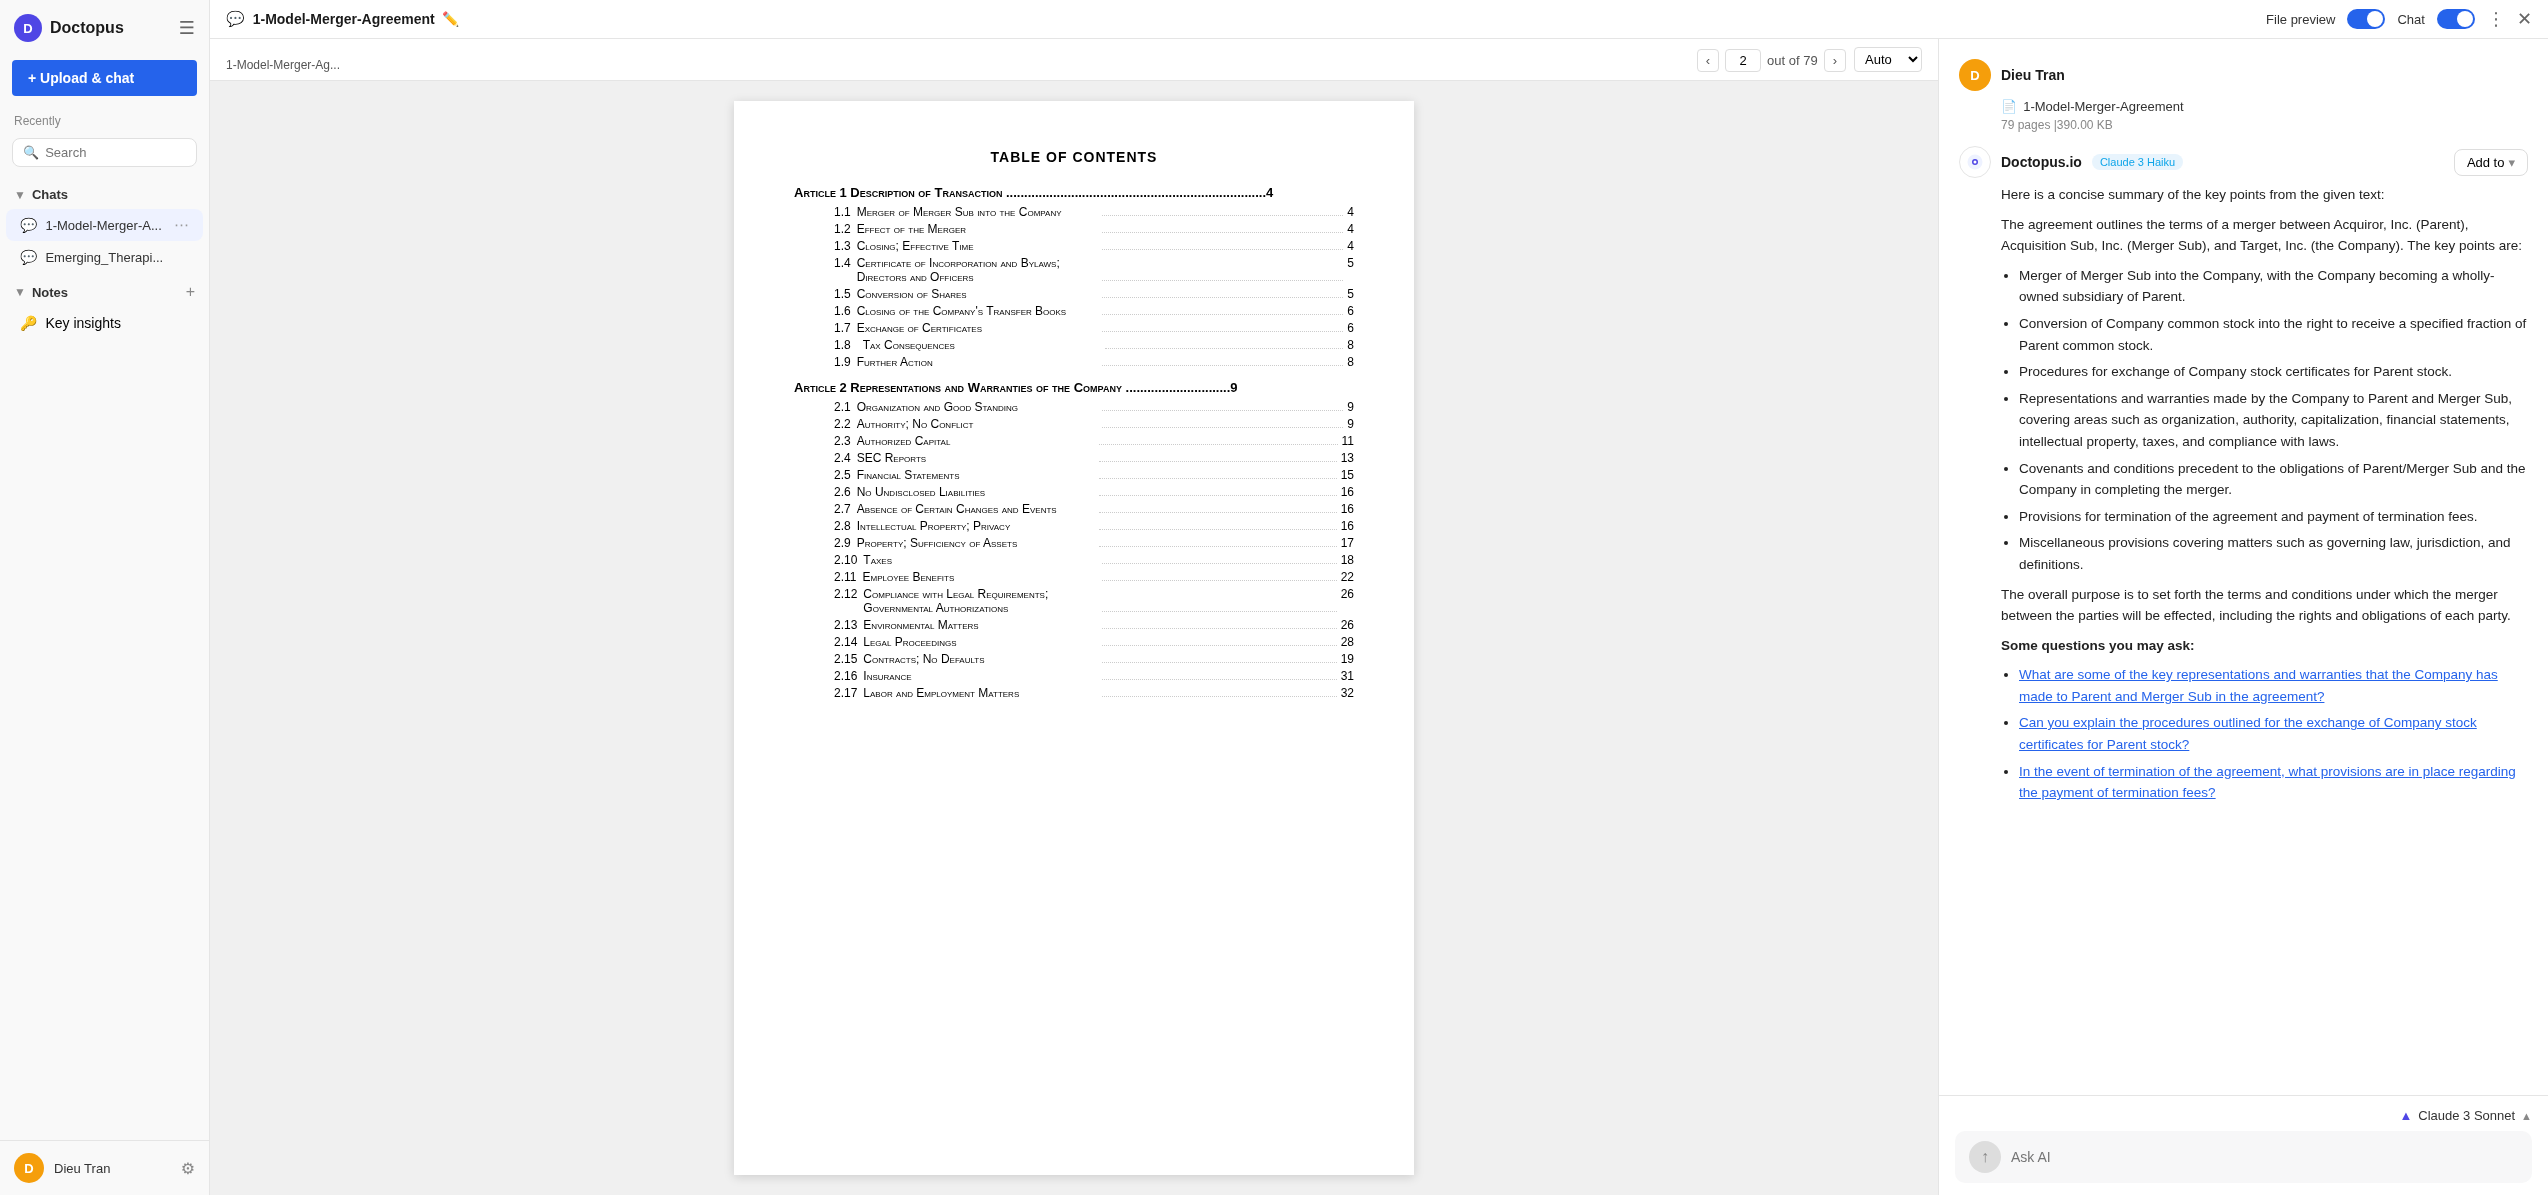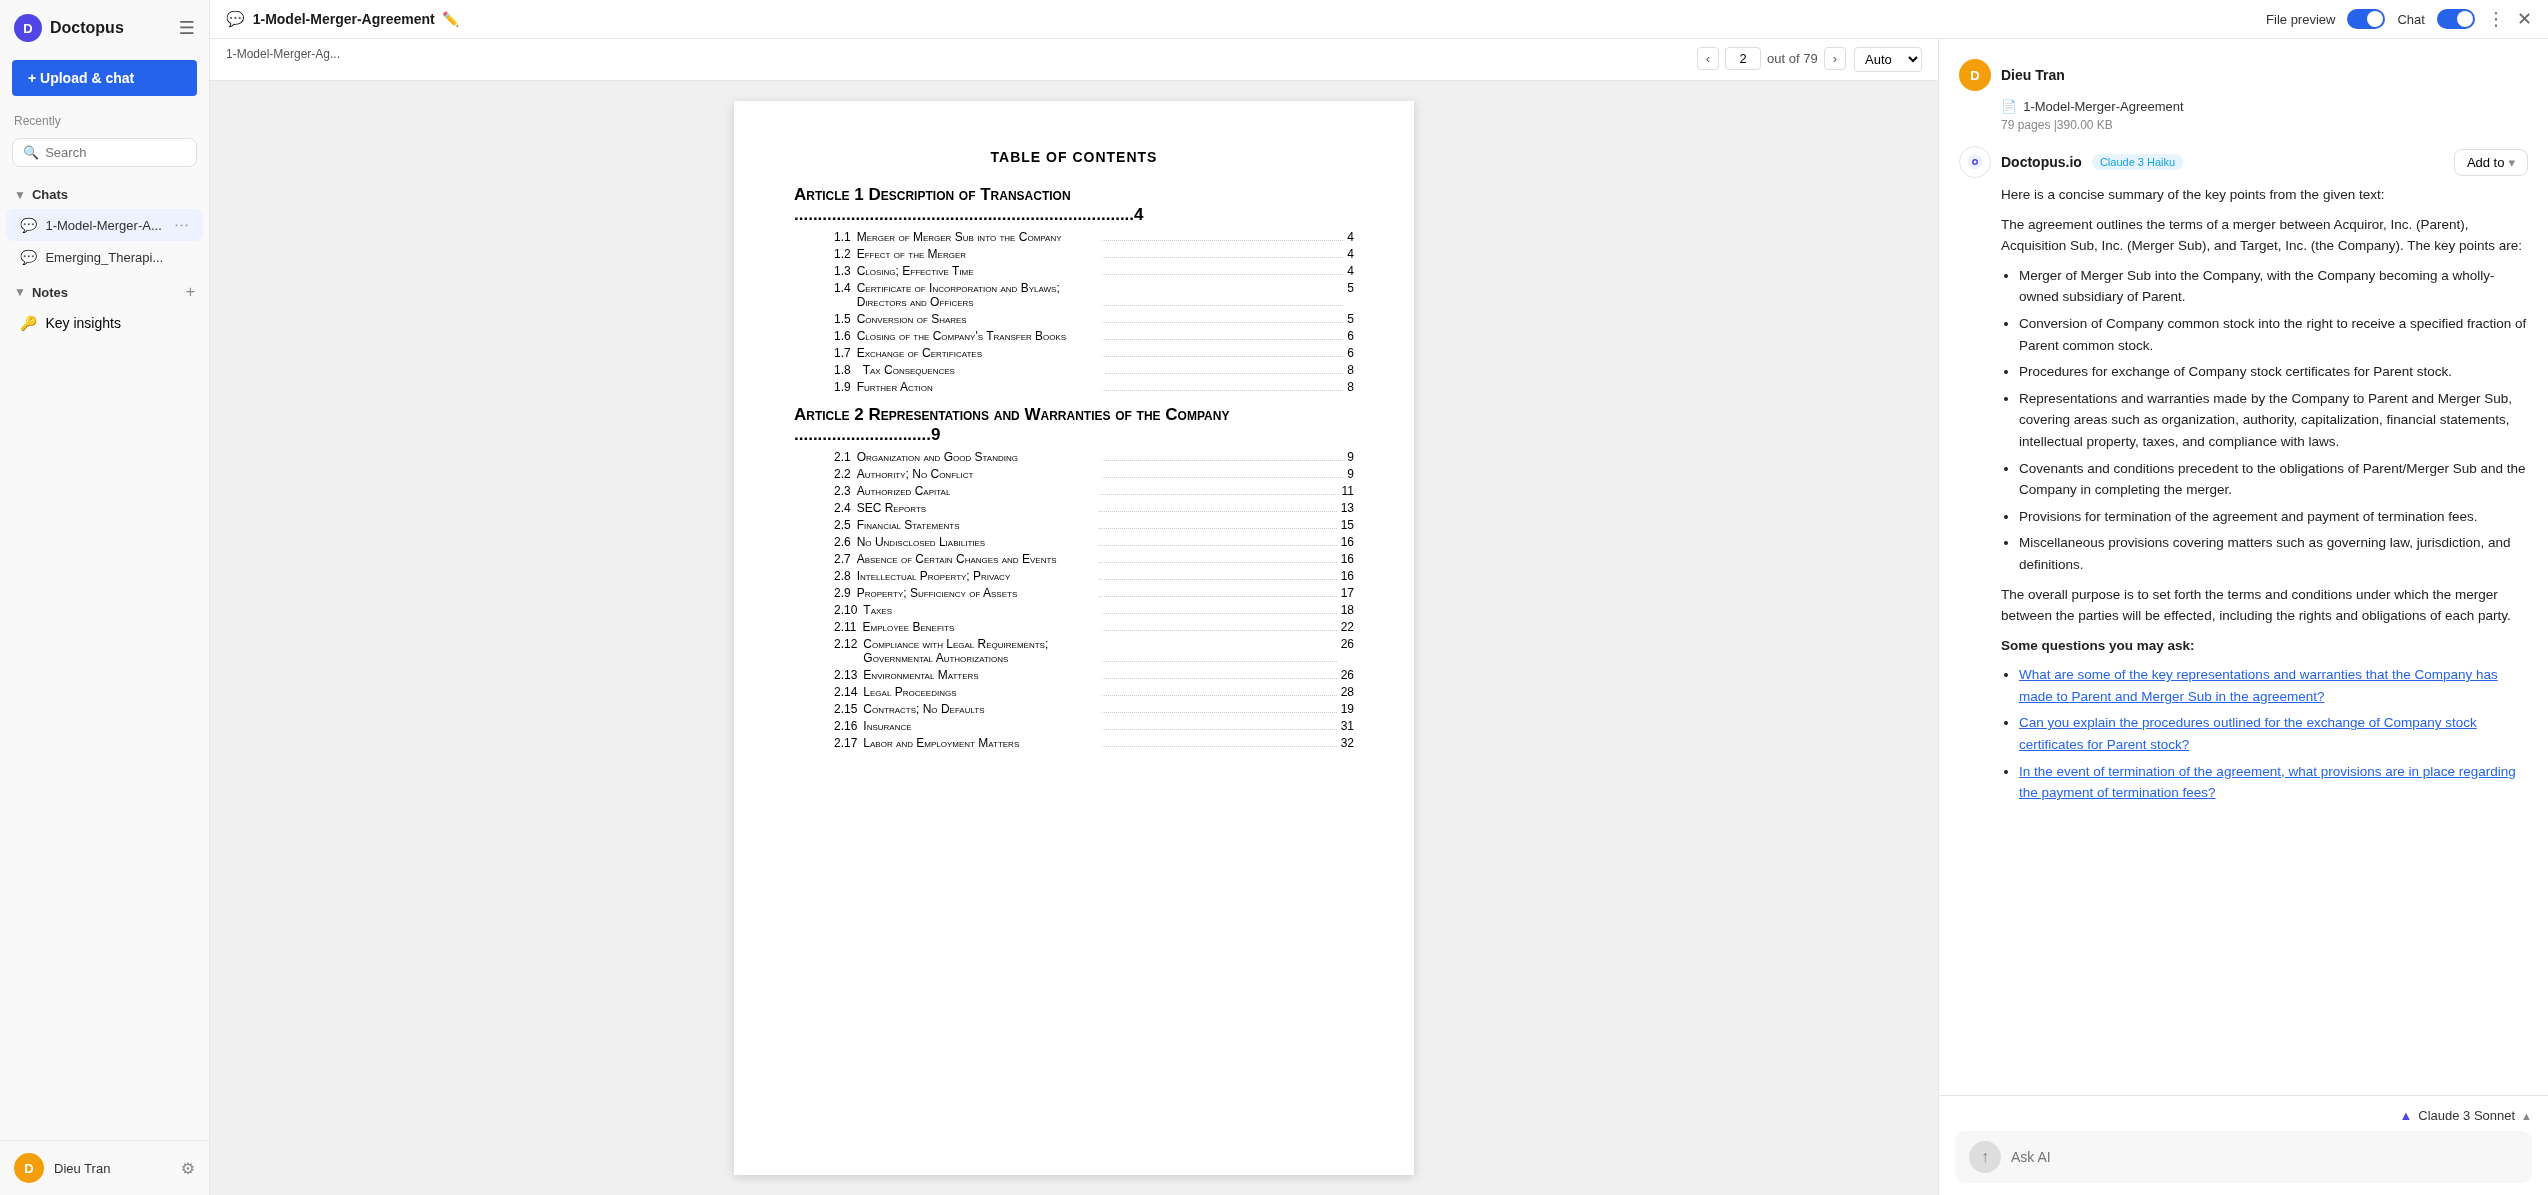--- a/index.html
+++ b/index.html
@@ -152,21 +152,21 @@
     
     #pdf-viewer {
       flex: 1;
       display: flex;
       flex-direction: column;
       background: #f0f0f0;
       overflow: hidden;
     }
     #pdf-toolbar {
       display: flex;
-      align-items: flex-start;
+      align-items: flex-end;
       gap: 8px;
       padding: 8px 16px;
       background: #fff;
       border-bottom: 1px solid #e5e5e5;
     }
     .pdf-filename { font-size: 12px; color: #555; flex: 1; }
     .pdf-nav { display: flex; align-items: center; gap: 6px; }
     .nav-btn { background: #fff; border: 1px solid #ddd; border-radius: 4px; padding: 3px 8px; cursor: pointer; color: #555; font-size: 13px; }
     .page-input { width: 36px; text-align: center; border: 1px solid #ddd; border-radius: 4px; padding: 3px 4px; font-size: 13px; }
     .page-total { font-size: 13px; color: #555; }
@@ -191,23 +191,23 @@
       font-size: 14px;
       letter-spacing: 1px;
       margin-bottom: 20px;
       font-variant: small-caps;
     }
     .toc-article {
       margin-bottom: 6px;
     }
     .toc-article-title {
       font-weight: bold;
-      font-size: 17px;
-      display: flex;
-      justify-content: flex-end;
+      font-size: 13px;
+      display: flex;
+      justify-content: flex-start;
       margin-bottom: 3px;
       font-variant: small-caps;
     }
     .toc-item {
       display: flex;
       justify-content: space-between;
       font-size: 12px;
       padding: 1.5px 0 1.5px 40px;
       font-variant: small-caps;
     }

